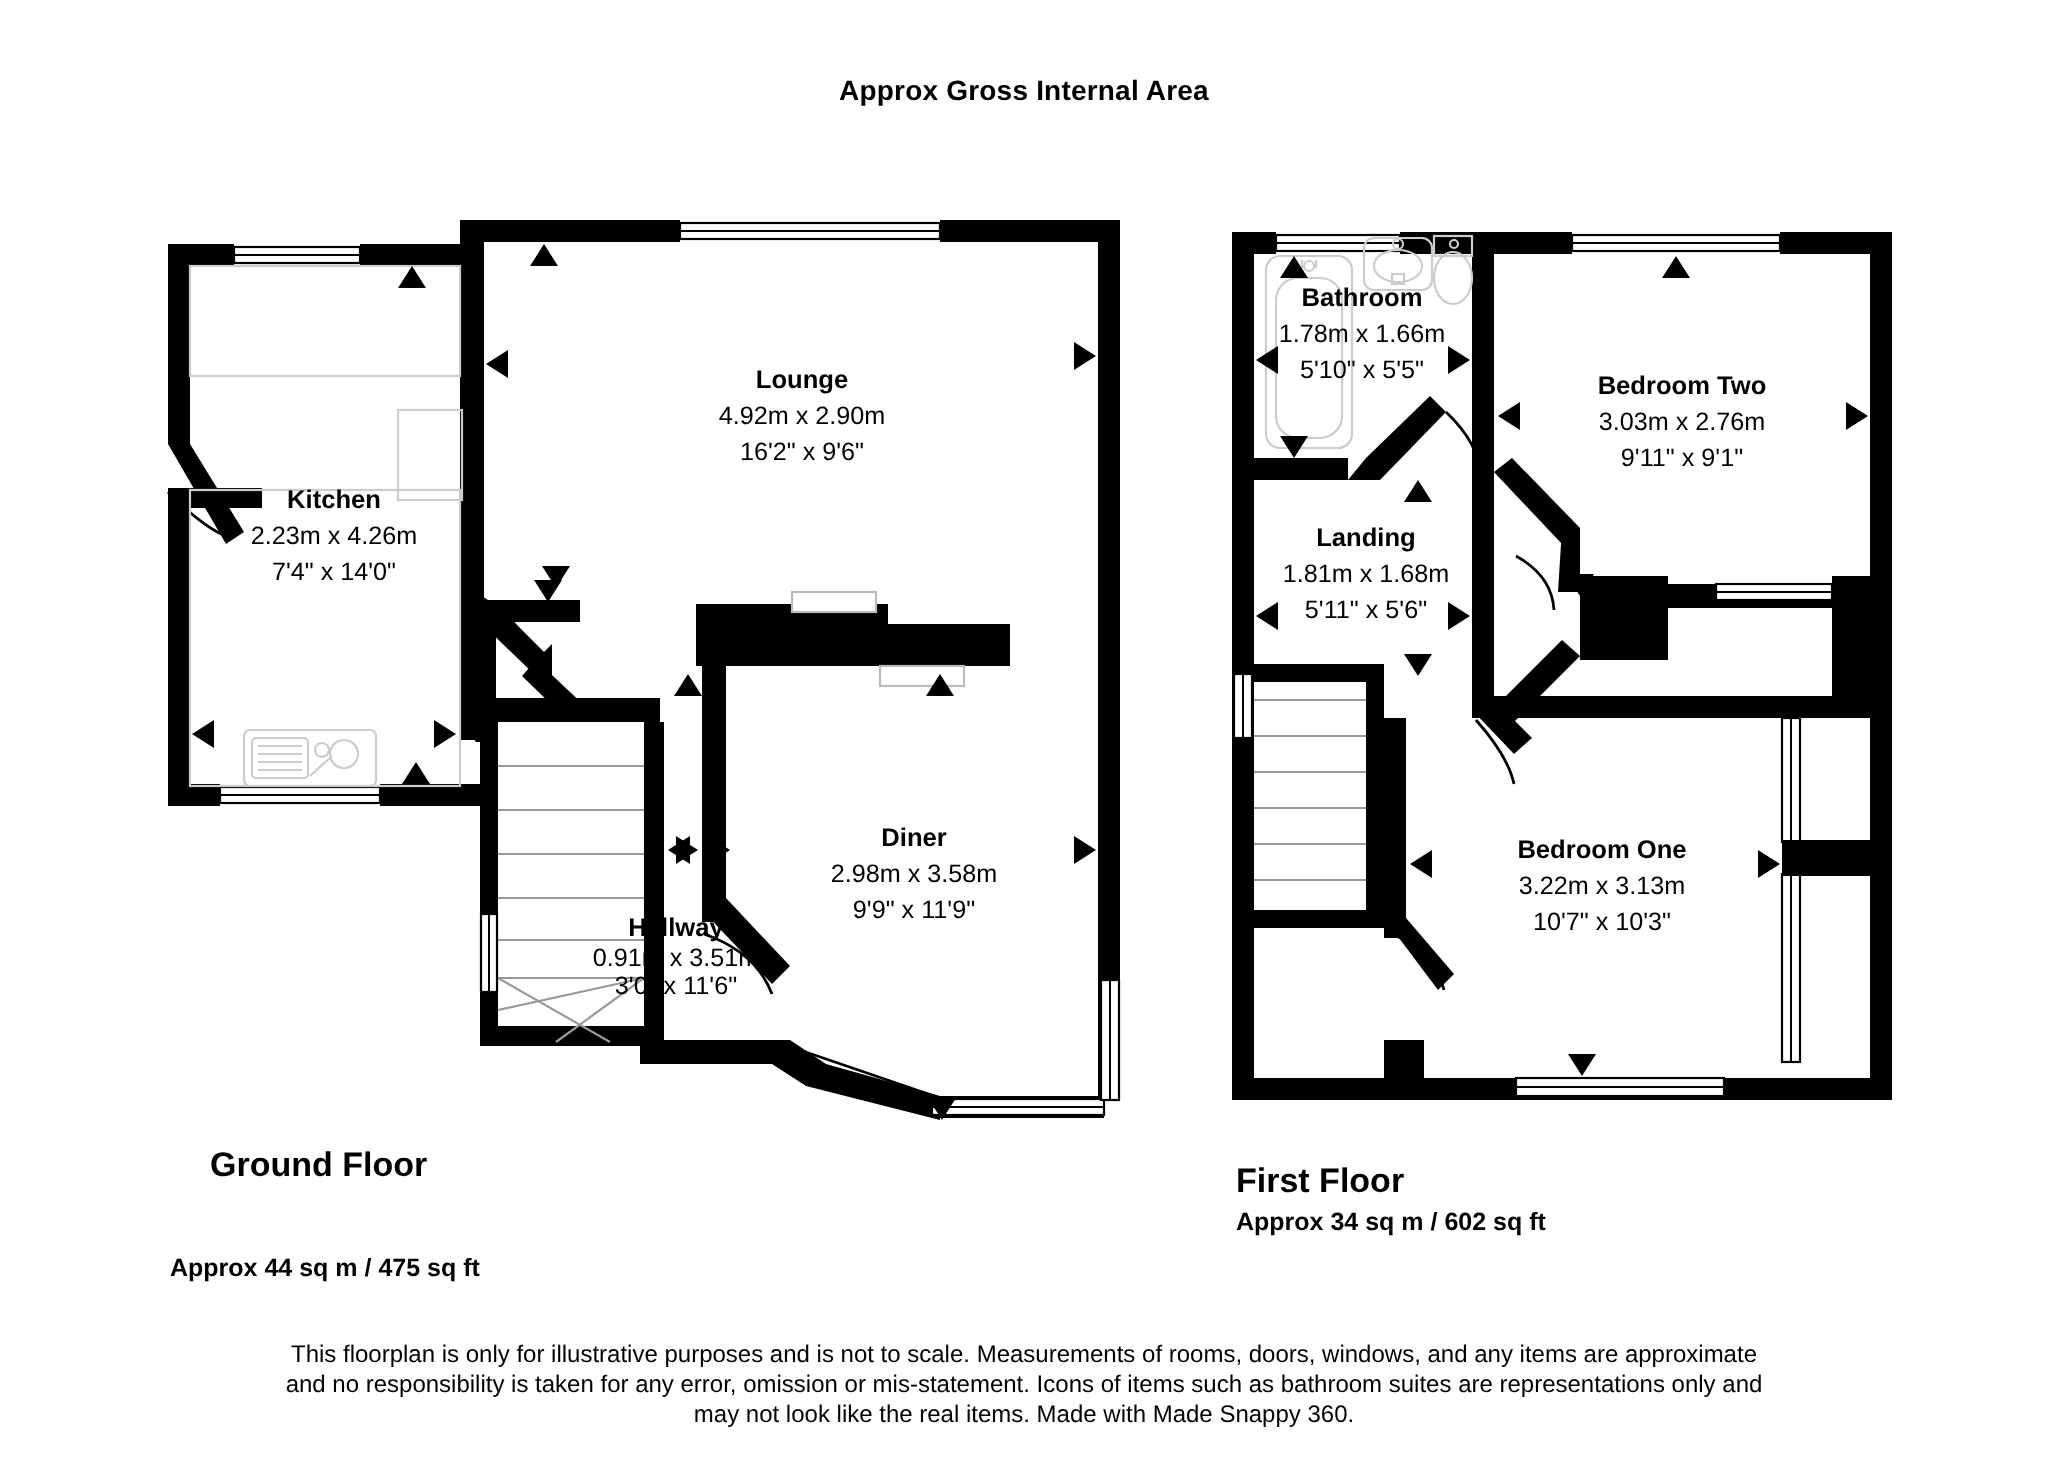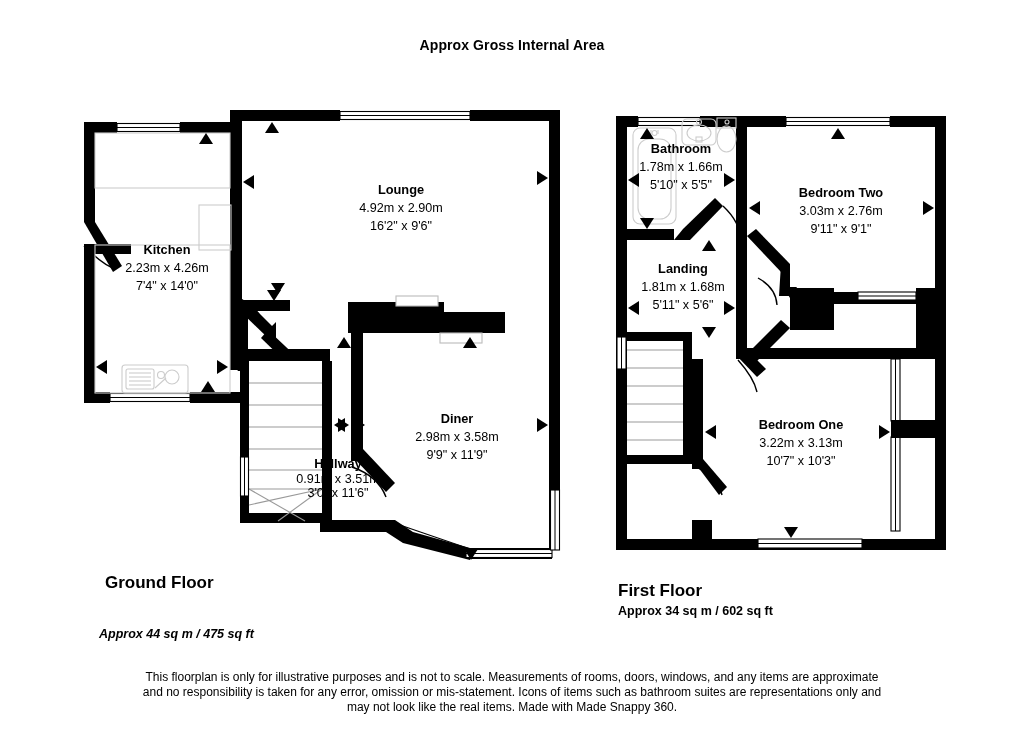--- a/index.html
+++ b/index.html
@@ -40,21 +40,21 @@
     font-weight: bold;
     white-space: nowrap;
   }
   .floor-area {
     position: absolute;
     font-size: 12.5px;
     font-weight: bold;
     white-space: nowrap;
   }
   #gf-label { left: 85px; top: 573px; margin-left: 20px; }
-  #gf-area  { left: 99px; top: 627px; font-style: italic; }
+  #gf-area  { left: 85px; top: 627px; }
   #ff-label { left: 618px; top: 581px; }
   #ff-area  { left: 618px; top: 604px; }
 
   .disclaimer {
     position: absolute;
     left: 0;
     width: 1024px;
     text-align: center;
     font-size: 12px;
     line-height: 15px;

